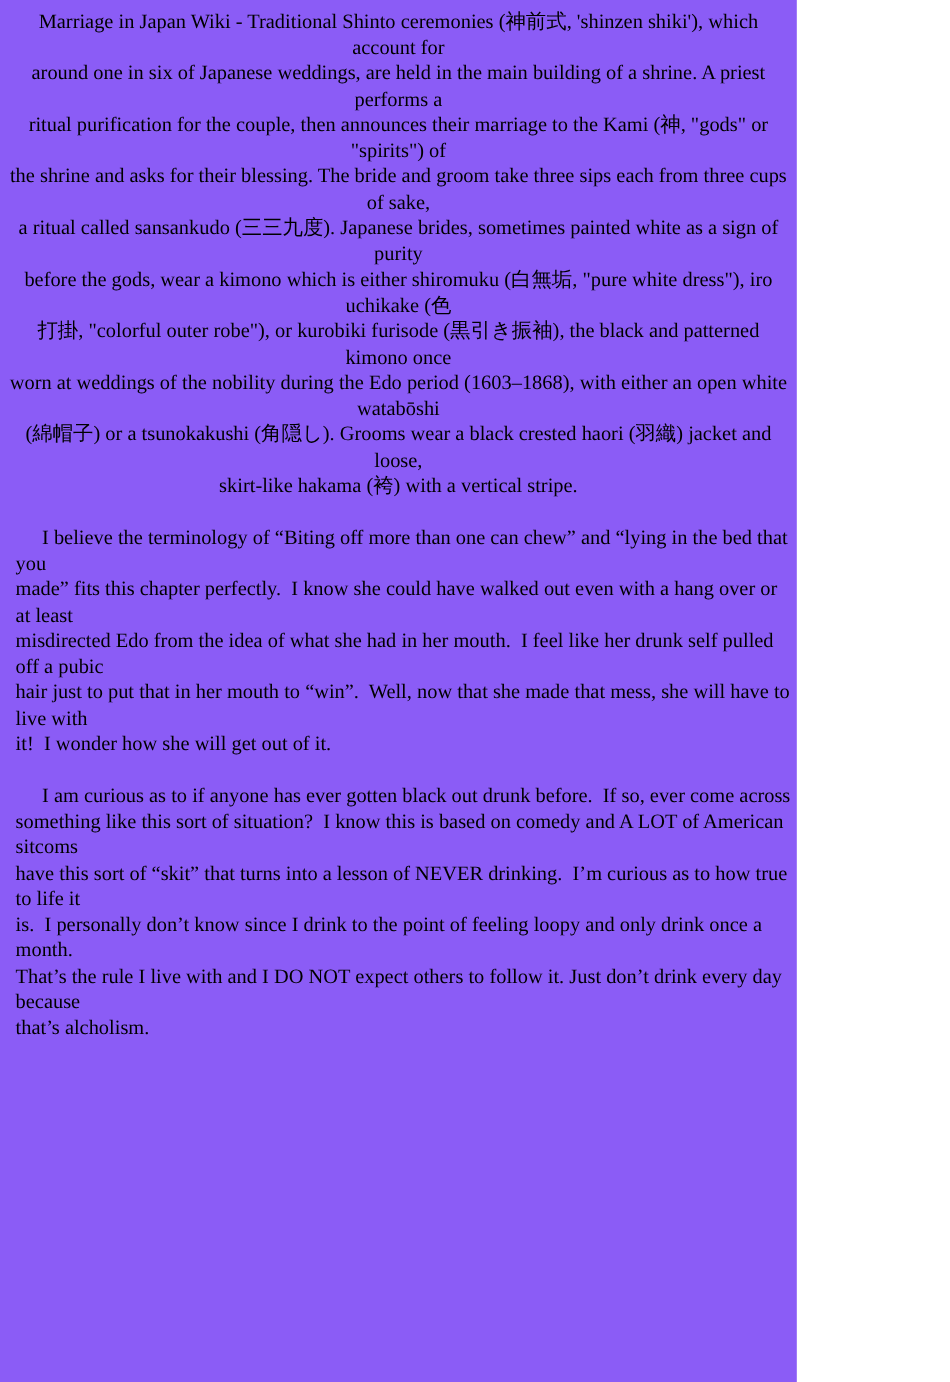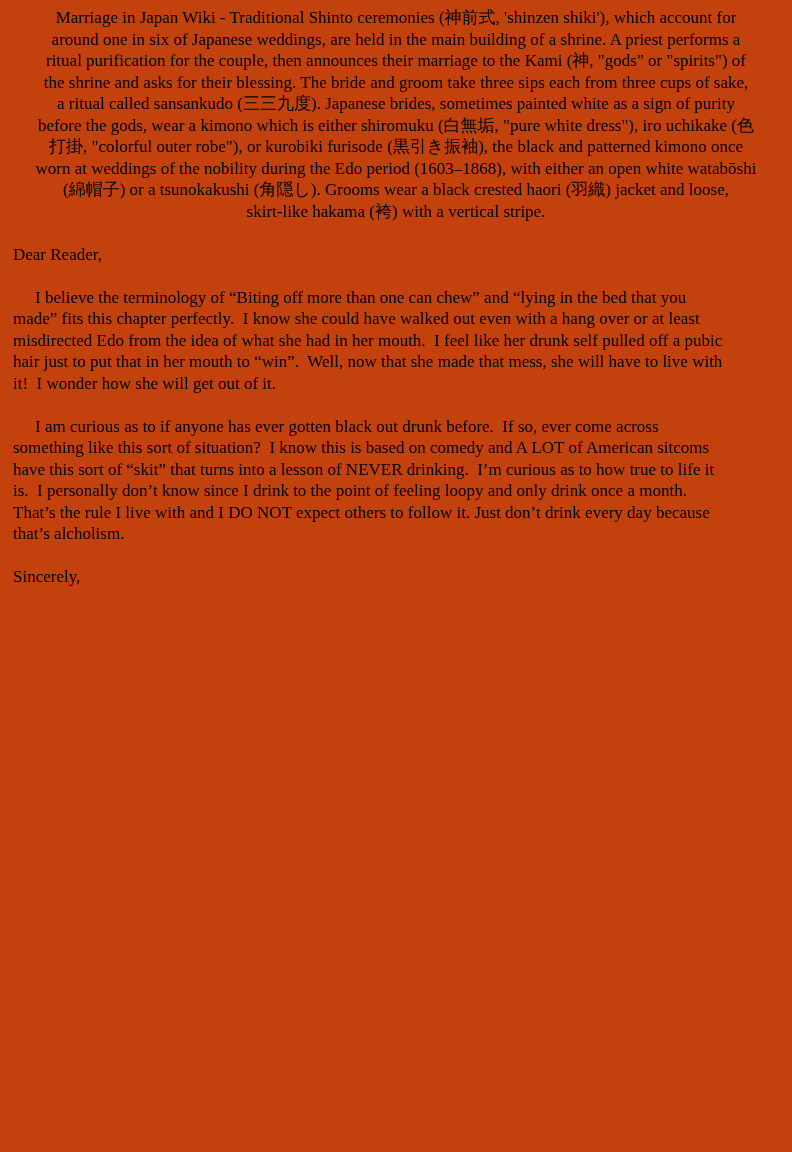--- a/index.html
+++ b/index.html
@@ -2,26 +2,26 @@
 <html><head>
 <meta charset="utf-8">
 <style>
   html, body {
     margin: 0;
     padding: 0;
     background: #ffffff;
   }
   .page {
     position: relative;
-    width: 792px;
+    width: 664px;
     height: 1152px;
     box-sizing: border-box;
     padding-top: 7px;
     overflow: hidden;
-    background: #c2410c;
+    background: #8b5cf6;
     color: #000000;
     font-family: "Liberation Serif", "DejaVu Serif", serif;
     font-size: 17px;
     line-height: 21.5px;
   }
   .page p {
     margin: 21.5px 13px 0 13px;
     white-space: pre-wrap;
   }
   p.wiki-excerpt {
@@ -40,26 +40,24 @@
   <p class="wiki-excerpt">Marriage in Japan Wiki - Traditional Shinto ceremonies (神前式, 'shinzen shiki'), which account for
 around one in six of Japanese weddings, are held in the main building of a shrine. A priest performs a
 ritual purification for the couple, then announces their marriage to the Kami (神, "gods" or "spirits") of
 the shrine and asks for their blessing. The bride and groom take three sips each from three cups of sake,
 a ritual called sansankudo (三三九度). Japanese brides, sometimes painted white as a sign of purity
 before the gods, wear a kimono which is either shiromuku (白無垢, "pure white dress"), iro uchikake (色
 打掛, "colorful outer robe"), or kurobiki furisode (黒引き振袖), the black and patterned kimono once
 worn at weddings of the nobility during the Edo period (1603–1868), with either an open white watabōshi
 (綿帽子) or a tsunokakushi (角隠し). Grooms wear a black crested haori (羽織) jacket and loose,
 skirt-like hakama (袴) with a vertical stripe.</p>
-  <p>Dear Reader,</p>
   <p class="indented">I believe the terminology of “Biting off more than one can chew” and “lying in the bed that you
 made” fits this chapter perfectly.  I know she could have walked out even with a hang over or at least
 misdirected Edo from the idea of what she had in her mouth.  I feel like her drunk self pulled off a pubic
 hair just to put that in her mouth to “win”.  Well, now that she made that mess, she will have to live with
 it!  I wonder how she will get out of it.</p>
   <p class="indented">I am curious as to if anyone has ever gotten black out drunk before.  If so, ever come across
 something like this sort of situation?  I know this is based on comedy and A LOT of American sitcoms
 have this sort of “skit” that turns into a lesson of NEVER drinking.  I’m curious as to how true to life it
 is.  I personally don’t know since I drink to the point of feeling loopy and only drink once a month.
 That’s the rule I live with and I DO NOT expect others to follow it. Just don’t drink every day because
 that’s alcholism.</p>
-  <p>Sincerely,</p>
 </div>
 
 </body></html>

